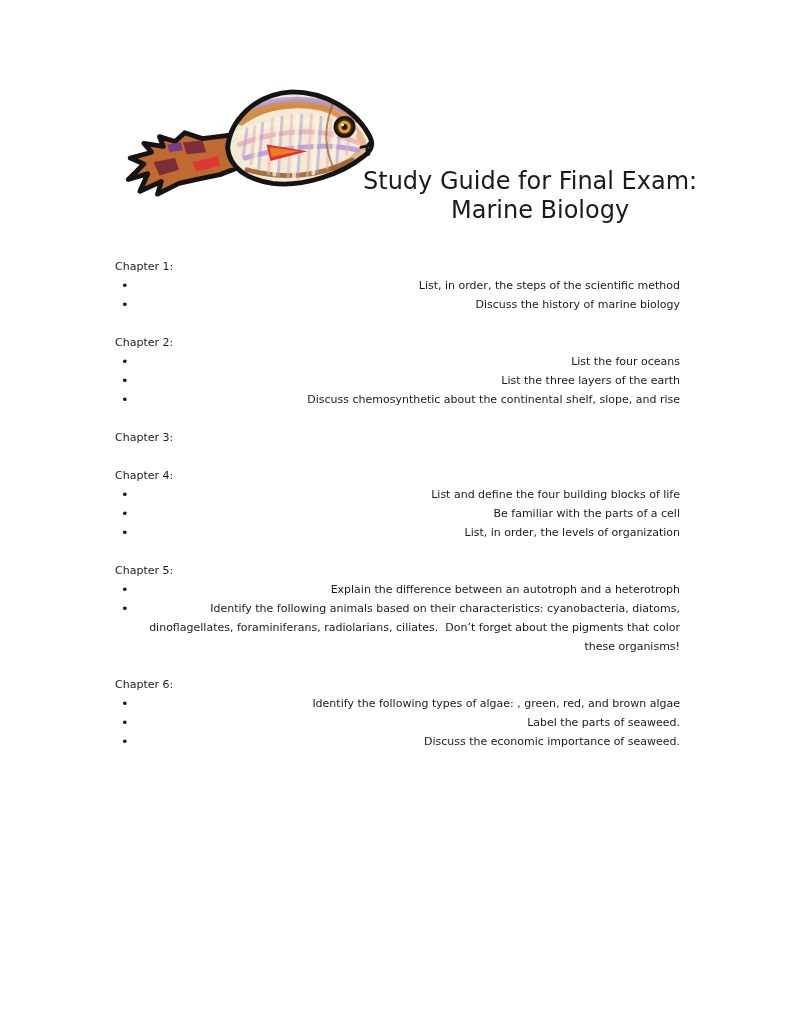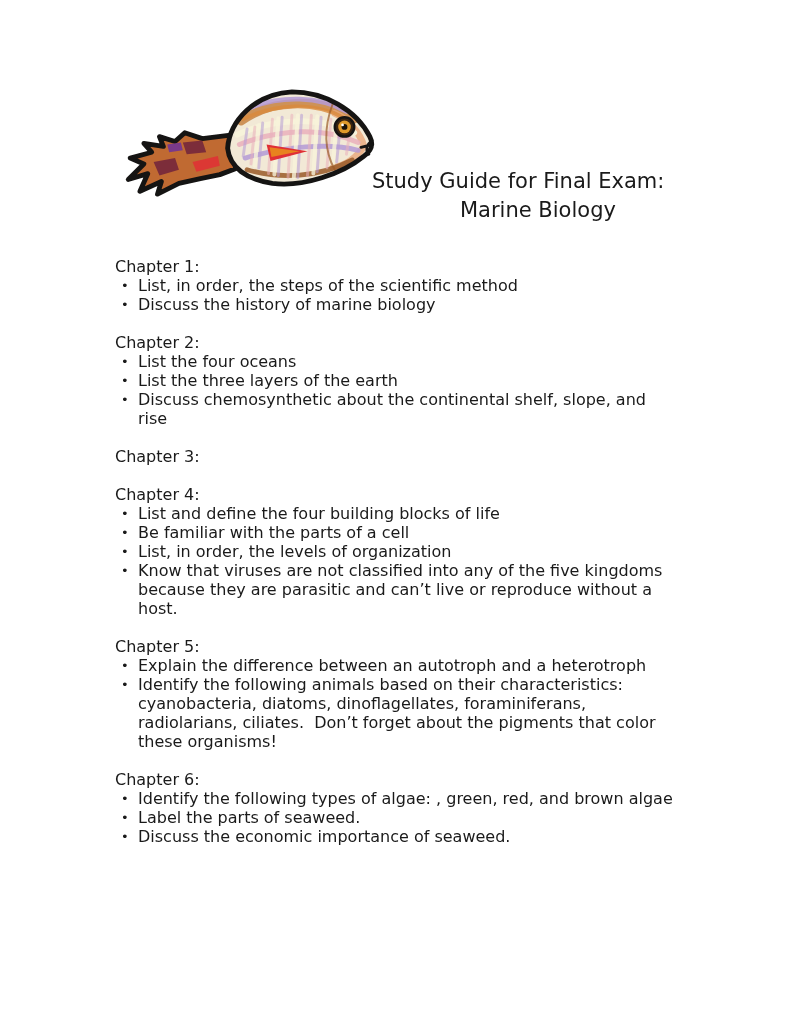--- a/index.html
+++ b/index.html
@@ -19,44 +19,45 @@
     position: absolute;
     left: 122px;
     top: 86px;
     width: 258px;
     height: 112px;
   }
   .fish-wrap svg { width: 100%; height: 100%; display: block; }
 
   .doc-title {
     position: absolute;
-    left: 372px;
+    left: 363px;
     top: 167px;
-    font-size: 21px;
+    font-size: 24px;
     line-height: 29px;
     white-space: nowrap;
   }
   .doc-title .line2 {
     margin-left: 88px;
   }
 
   .content {
     position: absolute;
     left: 115px;
     top: 257px;
     width: 565px;
-    font-size: 16px;
+    font-size: 11px;
     line-height: 19px;
   }
   .section + .section { margin-top: 19px; }
   .chapter-heading { white-space: pre-wrap; }
   ul.bullets {
     list-style: none;
     margin: 0;
     padding: 0;
+    text-align: right;
   }
   ul.bullets li {
     position: relative;
     padding-left: 23px;
     white-space: pre-wrap;
   }
   ul.bullets li::before {
     content: "\2022";
     position: absolute;
     left: 6px;
@@ -137,21 +138,20 @@
   <div class="section">
     <div class="chapter-heading">Chapter 3:</div>
   </div>
 
   <div class="section">
     <div class="chapter-heading">Chapter 4:</div>
     <ul class="bullets">
       <li>List and define the four building blocks of life</li>
       <li>Be familiar with the parts of a cell</li>
       <li>List, in order, the levels of organization</li>
-      <li>Know that viruses are not classified into any of the five kingdoms because they are parasitic and can’t live or reproduce without a host.</li>
     </ul>
   </div>
 
   <div class="section">
     <div class="chapter-heading">Chapter 5:</div>
     <ul class="bullets">
       <li>Explain the difference between an autotroph and a heterotroph</li>
       <li>Identify the following animals based on their characteristics: cyanobacteria, diatoms, dinoflagellates, foraminiferans, radiolarians, ciliates.  Don’t forget about the pigments that color these organisms!</li>
     </ul>
   </div>

